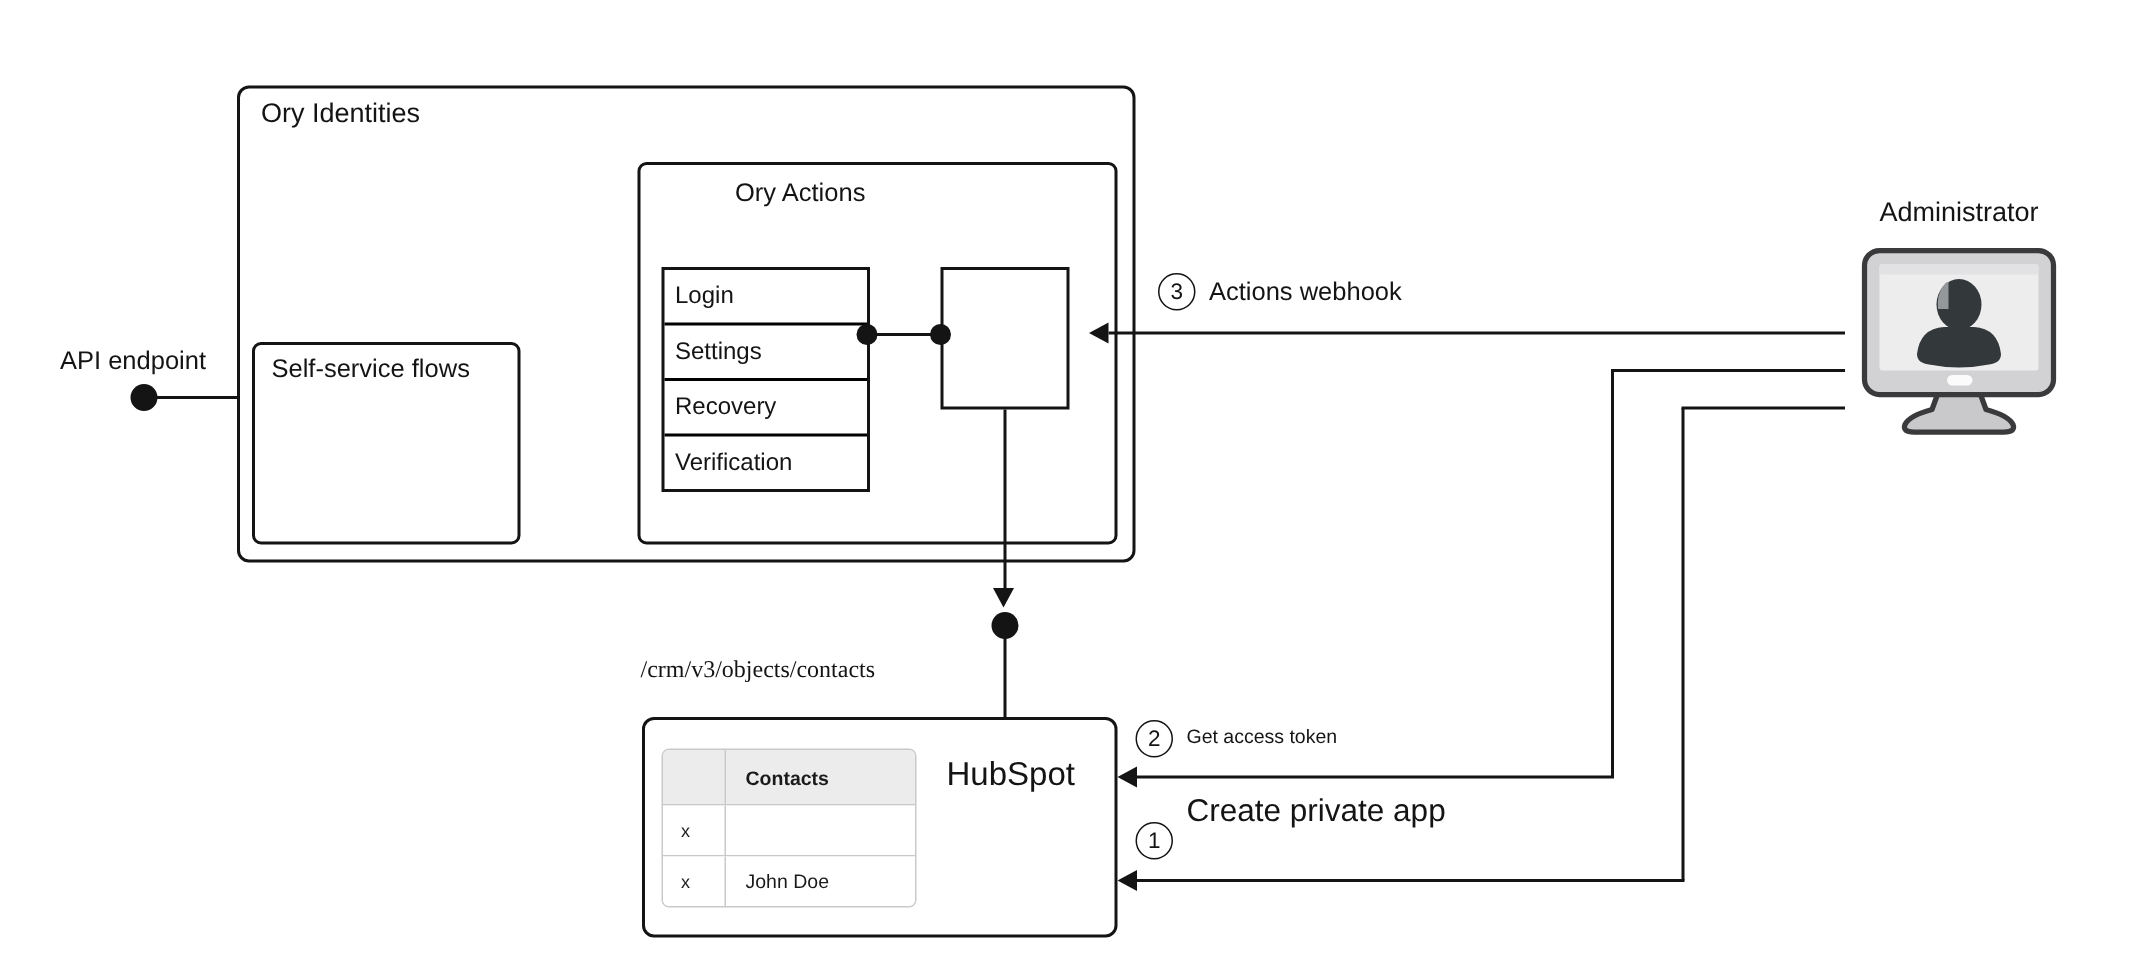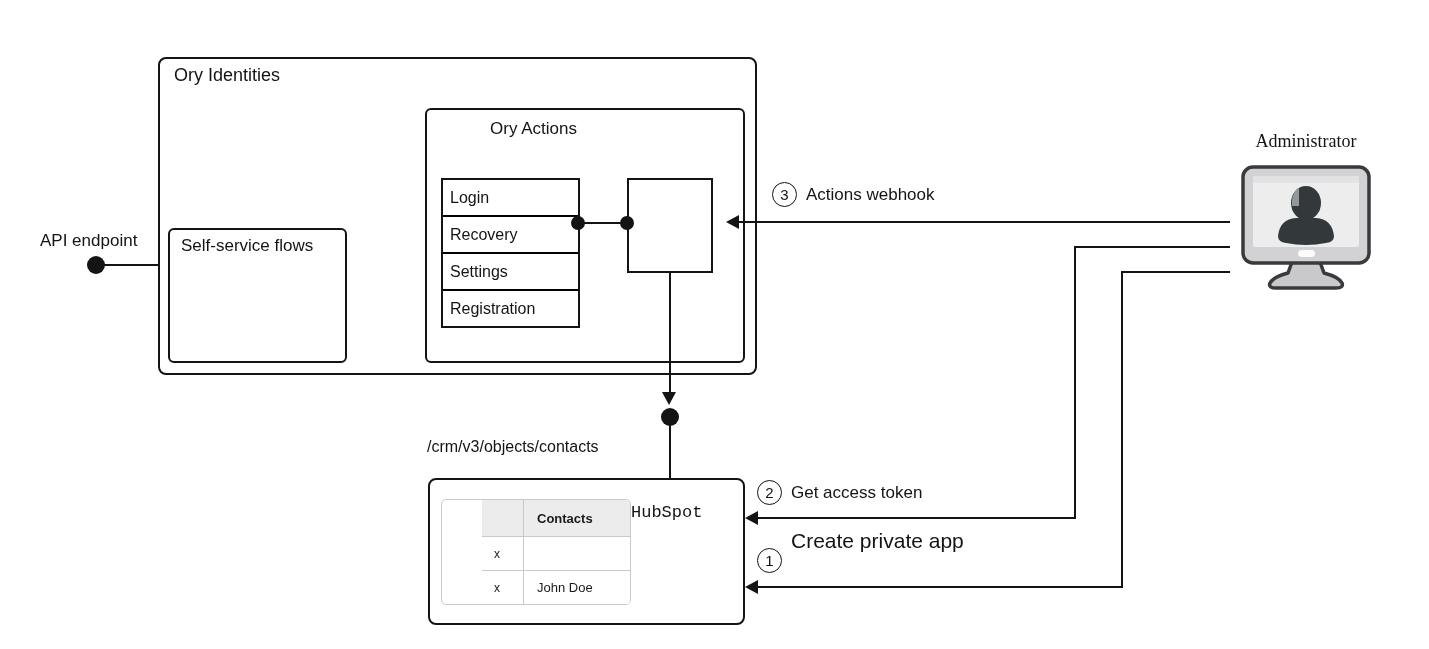--- a/index.html
+++ b/index.html
@@ -13,28 +13,28 @@
   .line{position:absolute;background:#141414;}
   .dot{position:absolute;background:#141414;border-radius:50%;}
   .arrow-left{position:absolute;width:0;height:0;border-top:7px solid transparent;border-bottom:7px solid transparent;border-right:13px solid #141414;}
   .arrow-down{position:absolute;width:0;height:0;border-left:7px solid transparent;border-right:7px solid transparent;border-top:13px solid #141414;}
   .step-circle{position:absolute;width:25px;height:25px;box-sizing:border-box;border:1.7px solid #141414;border-radius:50%;display:flex;align-items:center;justify-content:center;font-size:15px;background:#fff;}
   
   .flow-table{position:absolute;left:441px;top:178px;width:139px;height:150px;border:2px solid #141414;box-sizing:border-box;display:flex;flex-direction:column;background:#fff;}
   .flow-row{flex:1;display:flex;align-items:center;padding-left:7px;font-size:16px;border-bottom:2px solid #000000;}
   .flow-row:last-child{border-bottom:none;}
   
-  .contacts-table{position:absolute;left:441px;top:499px;width:190px;height:106px;border:1px solid #c9c9c9;border-radius:5px;box-sizing:border-box;display:flex;flex-direction:column;overflow:hidden;background:#fff;padding-left:40px;}
+  .contacts-table{position:absolute;left:441px;top:499px;width:170px;height:106px;border:1px solid #c9c9c9;border-radius:5px;box-sizing:border-box;display:flex;flex-direction:column;overflow:hidden;background:#fff;}
   .ct-header{height:36px;background:#ececec;display:flex;border-bottom:1px solid #c9c9c9;}
   .ct-row{flex:1;display:flex;border-bottom:1px solid #c9c9c9;background:#fff;}
   .ct-row:last-child{border-bottom:none;}
   .ct-c1{width:42px;box-sizing:border-box;border-right:1px solid #c9c9c9;display:flex;align-items:center;padding-left:12px;font-size:12px;color:#1a1a1a;}
   .ct-c2{flex:1;display:flex;align-items:center;padding-left:13px;font-size:13px;color:#1a1a1a;}
   .ct-header .ct-c2{font-weight:700;}
-  .mono{font-family:Liberation Sans, sans-serif;}
+  .mono{font-family:Liberation Serif, serif;}
 </style>
 </head>
 <body>
 
 <div id="canvas">
 
   <div class="label" style="left:40px;top:231px;font-size:17px;">API endpoint</div>
   <div class="dot" style="left:87px;top:256px;width:18px;height:18px;"></div>
   <div class="line" style="left:96px;top:264px;width:62px;height:2px;"></div>
 
@@ -42,39 +42,39 @@
   <div class="label" style="left:174px;top:65px;font-size:18px;">Ory Identities</div>
 
   <div class="box" style="left:168px;top:228px;width:179px;height:135px;border-radius:6px;"></div>
   <div class="label" style="left:181px;top:236px;font-size:17px;">Self-service flows</div>
 
   <div class="box" style="left:425px;top:108px;width:320px;height:255px;border-radius:6px;"></div>
   <div class="label" style="left:454px;top:119px;font-size:17px;margin-left:36px;">Ory Actions</div>
 
   <div class="flow-table">
     <div class="flow-row">Login</div>
+    <div class="flow-row">Settings</div>
     <div class="flow-row">Recovery</div>
-    <div class="flow-row">Settings</div>
-    <div class="flow-row">Registration</div>
+    <div class="flow-row">Verification</div>
   </div>
 
   <div class="box" style="left:627px;top:178px;width:86px;height:95px;"></div>
 
   <div class="line" style="left:578px;top:222px;width:49px;height:2px;"></div>
   <div class="dot" style="left:571px;top:216px;width:14px;height:14px;"></div>
   <div class="dot" style="left:620px;top:216px;width:14px;height:14px;"></div>
 
   <div class="line" style="left:669px;top:273px;width:2px;height:119px;"></div>
   <div class="arrow-down" style="left:662px;top:392px;"></div>
   <div class="dot" style="left:661px;top:408px;width:18px;height:18px;"></div>
   <div class="line" style="left:669px;top:417px;width:2px;height:61px;"></div>
   <div class="label mono" style="left:427px;top:438px;font-size:16px;">/crm/v3/objects/contacts</div>
 
   <div class="box" style="left:428px;top:478px;width:317px;height:147px;border-radius:8px;"></div>
-  <div class="label" style="left:631px;top:503px;font-size:17px;font-family:Liberation Mono, monospace;">HubSpot</div>
+  <div class="label" style="left:631px;top:503px;font-size:22px;">HubSpot</div>
 
   <div class="contacts-table">
     <div class="ct-header">
       <div class="ct-c1"></div>
       <div class="ct-c2">Contacts</div>
     </div>
     <div class="ct-row">
       <div class="ct-c1">x</div>
     </div>
     <div class="ct-row">
@@ -86,30 +86,30 @@
   <div class="line" style="left:739px;top:221px;width:491px;height:2px;"></div>
   <div class="arrow-left" style="left:726px;top:215px;"></div>
   <div class="step-circle" style="left:772px;top:182px;">3</div>
   <div class="label" style="left:806px;top:185px;font-size:17px;">Actions webhook</div>
 
   <div class="line" style="left:1074px;top:246px;width:156px;height:2px;"></div>
   <div class="line" style="left:1074px;top:247px;width:2px;height:271px;"></div>
   <div class="line" style="left:757px;top:517px;width:319px;height:2px;"></div>
   <div class="arrow-left" style="left:745px;top:511px;"></div>
   <div class="step-circle" style="left:757px;top:480px;">2</div>
-  <div class="label" style="left:791px;top:483px;font-size:17px;">Get access token</div>
+  <div class="label" style="left:791px;top:483px;font-size:13px;">Get access token</div>
 
   <div class="line" style="left:1121px;top:271px;width:109px;height:2px;"></div>
   <div class="line" style="left:1121px;top:272px;width:2px;height:315px;"></div>
   <div class="line" style="left:757px;top:586px;width:366px;height:2px;"></div>
   <div class="arrow-left" style="left:745px;top:580px;"></div>
   <div class="step-circle" style="left:757px;top:548px;">1</div>
   <div class="label" style="left:791px;top:529px;font-size:21px;">Create private app</div>
 
-  <div class="label" style="left:1238px;top:131px;width:136px;text-align:center;font-size:18px;font-family:Liberation Serif, serif;">Administrator</div>
+  <div class="label" style="left:1238px;top:131px;width:136px;text-align:center;font-size:18px;">Administrator</div>
   <svg class="abs" style="left:1234px;top:162px;" width="144" height="130" viewBox="0 0 144 130">
     <path d="M 58,100 L 86,100 L 90,111 Q 105,115 108,121 Q 110,126 102,126 L 42,126 Q 34,126 36,121 Q 39,115 54,111 Z" fill="#c9c9cb" stroke="#3a3a3c" stroke-width="3.5" stroke-linejoin="round"></path>
     <rect x="9" y="5" width="126" height="96" rx="10" fill="#d2d2d4" stroke="#3a3a3c" stroke-width="3.5"></rect>
     <rect x="19" y="14" width="106" height="71" rx="2" fill="#ededee"></rect>
     <rect x="19" y="14" width="106" height="7" rx="2" fill="#e2e2e4"></rect>
     <g fill="#33383b">
       <ellipse cx="72" cy="41" rx="15" ry="17"></ellipse>
       <path d="M 44,74 Q 46,57 62,56 L 82,56 Q 98,57 100,74 Q 100,80 92,81 Q 72,85 52,81 Q 44,80 44,74 Z"></path>
     </g>
     <path d="M 62,28 Q 57,34 58,44 L 65,44 L 65,26 Q 63,26 62,28 Z" fill="#95989b"></path>

